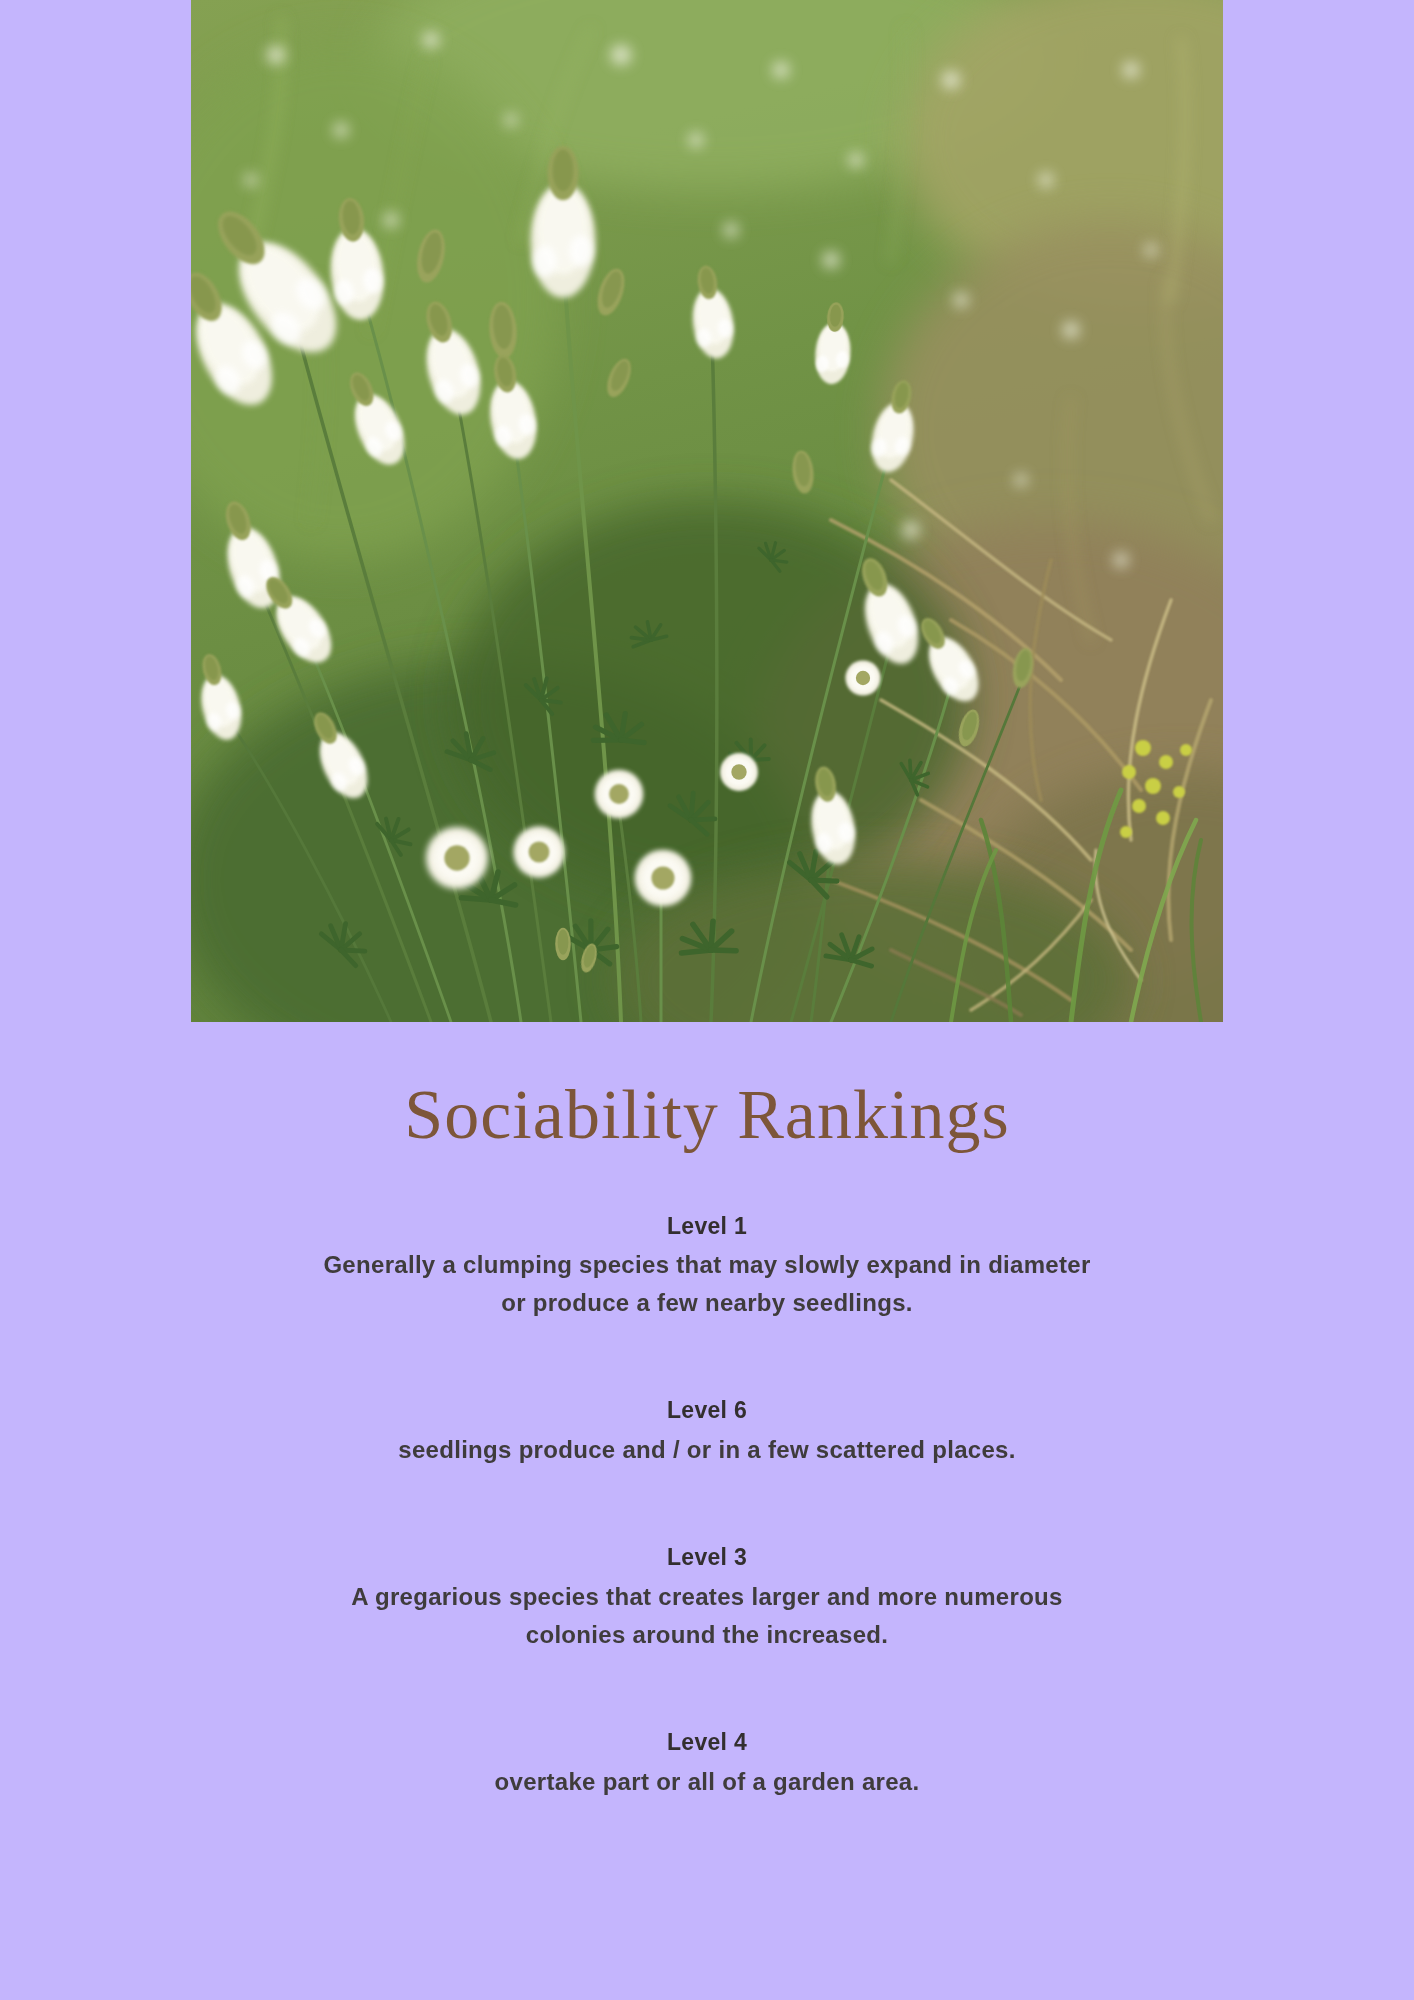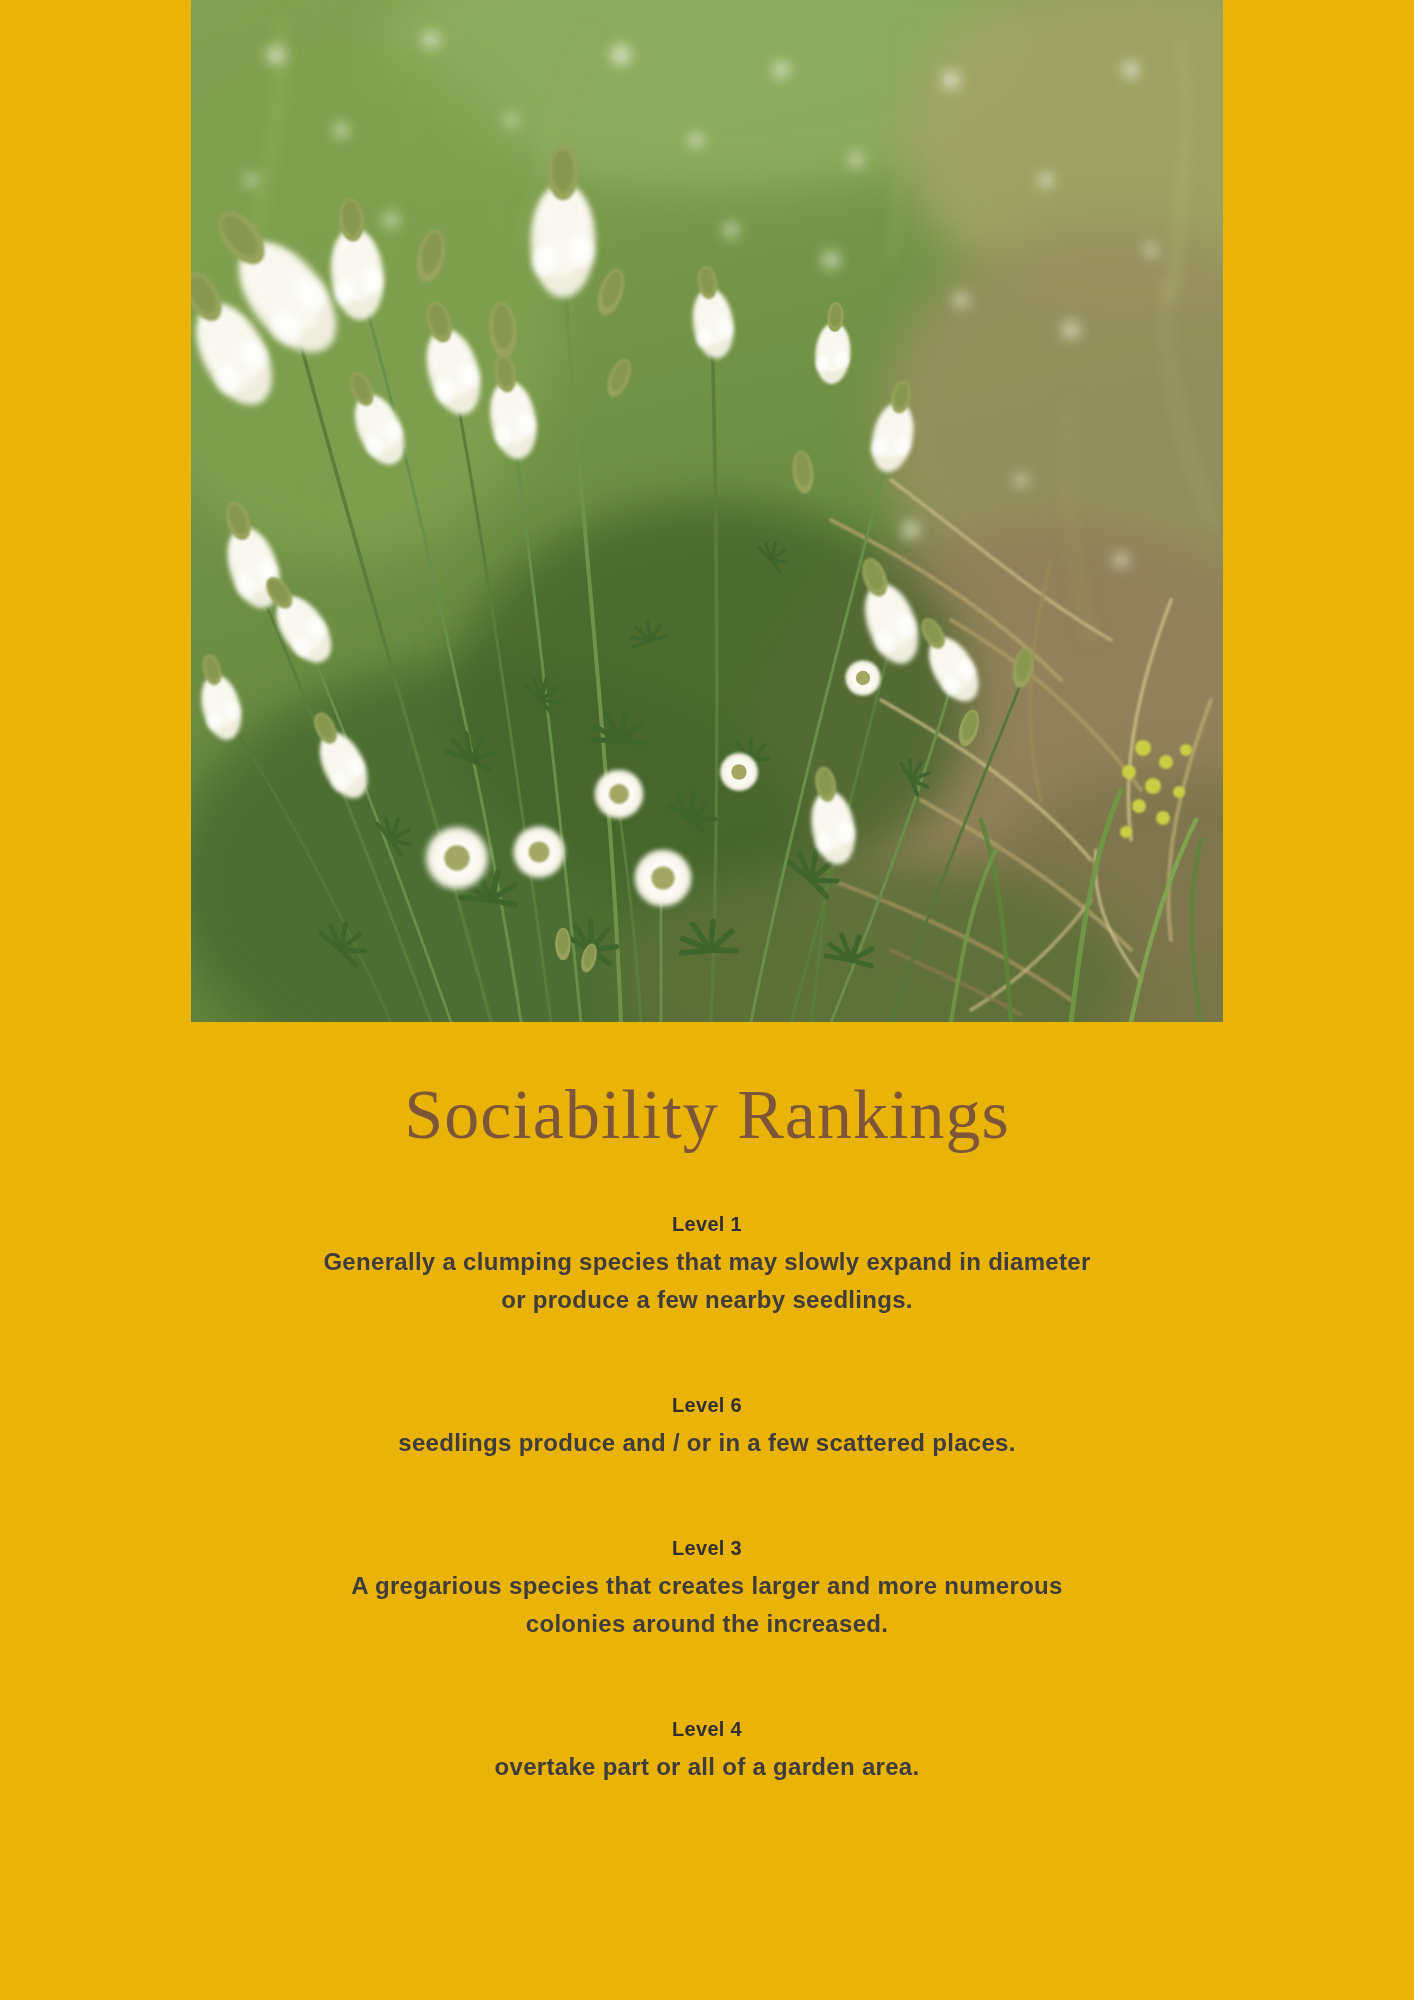--- a/index.html
+++ b/index.html
@@ -1,20 +1,20 @@
 <!DOCTYPE html>
 <html><head>
 <meta charset="utf-8">
 <style>
   html,body { margin:0; padding:0; background:#ffffff; }
   .page {
     position:relative;
     width:1414px; height:2000px;
     margin:0 auto;
-    background:#eab308;
+    background:#c4b5fd;
     overflow:hidden;
     font-family:"Liberation Sans", sans-serif;
   }
   figure.photo {
     margin:0 auto;
     width:1032px; height:1022px;
     overflow:hidden;
     background:#6f8f45;
   }
   figure.photo svg { display:block; }
@@ -29,21 +29,21 @@
     color:#7d5639;
   }
   .rankings {
     margin-top:60px;
     text-align:center;
   }
   .level-section { margin:0 0 74px 0; }
   .level-section:last-child { margin-bottom:0; }
   .level-section h2 {
     margin:0 0 6px 0;
-    font-size:20px;
+    font-size:23px;
     font-weight:700;
     line-height:1.25;
     color:#332f2f;
     letter-spacing:0.3px;
   }
   .level-section p {
     margin:0;
     font-size:24px;
     line-height:38px;
     font-weight:700;

